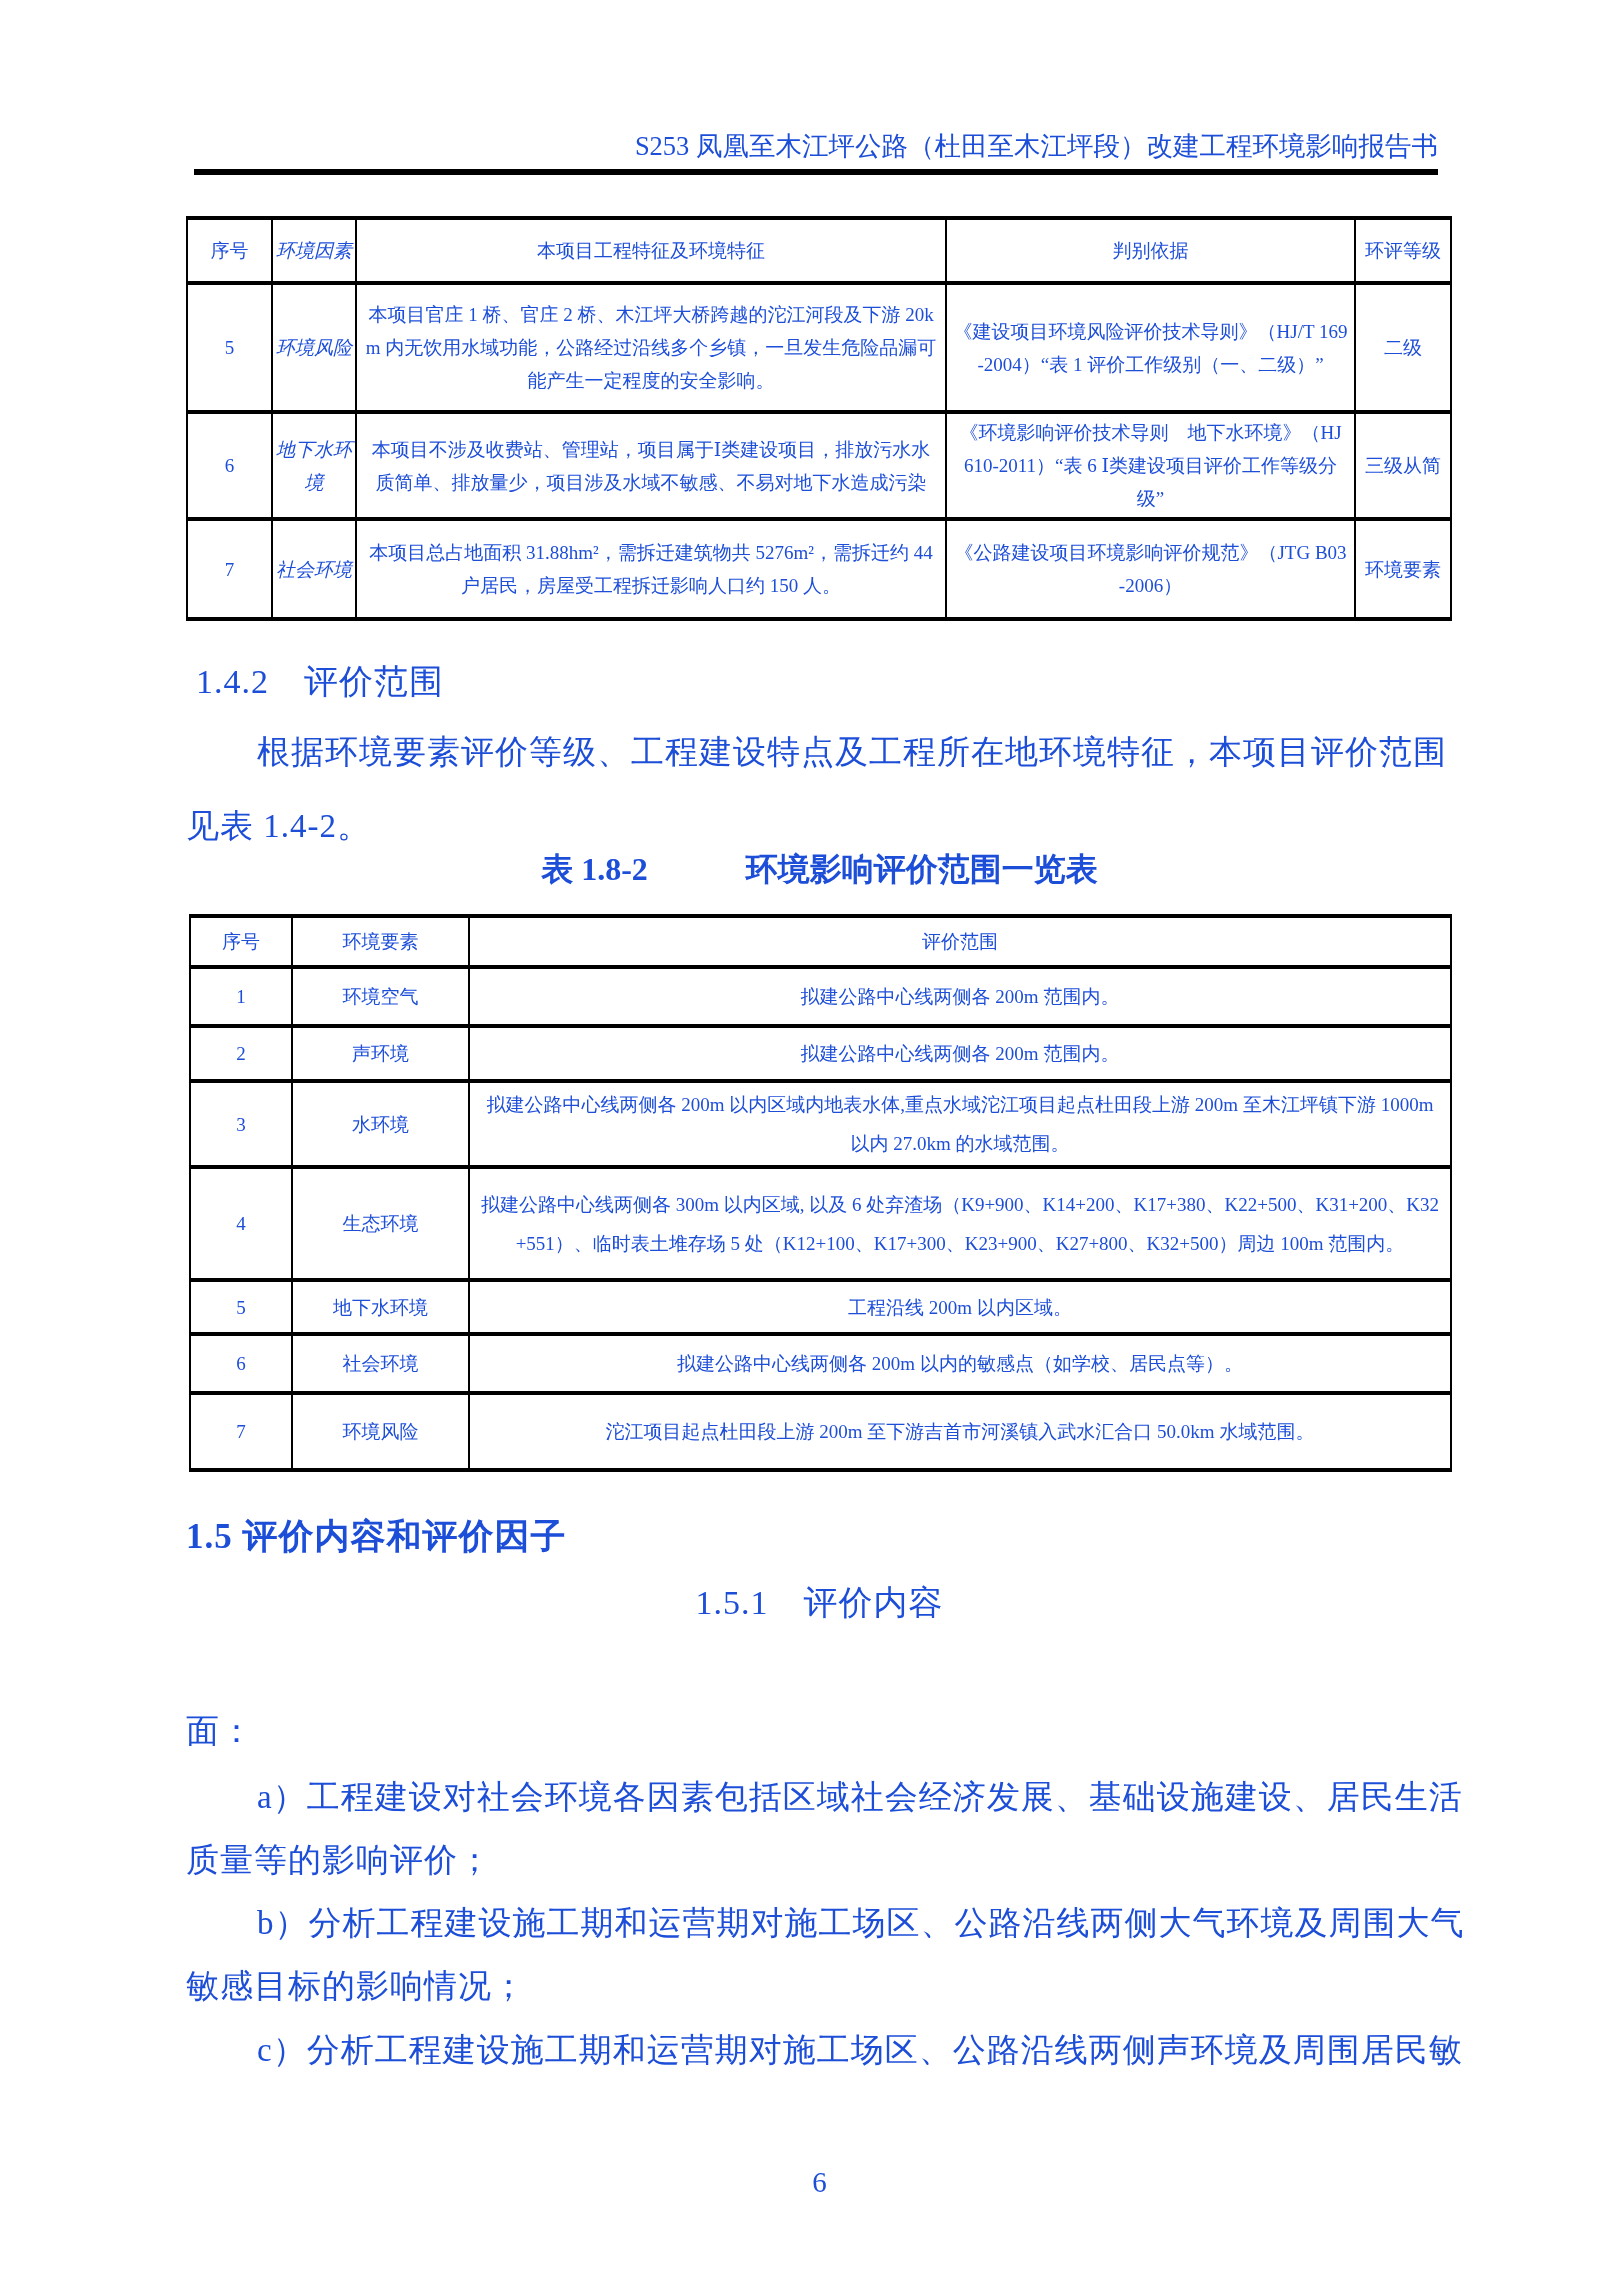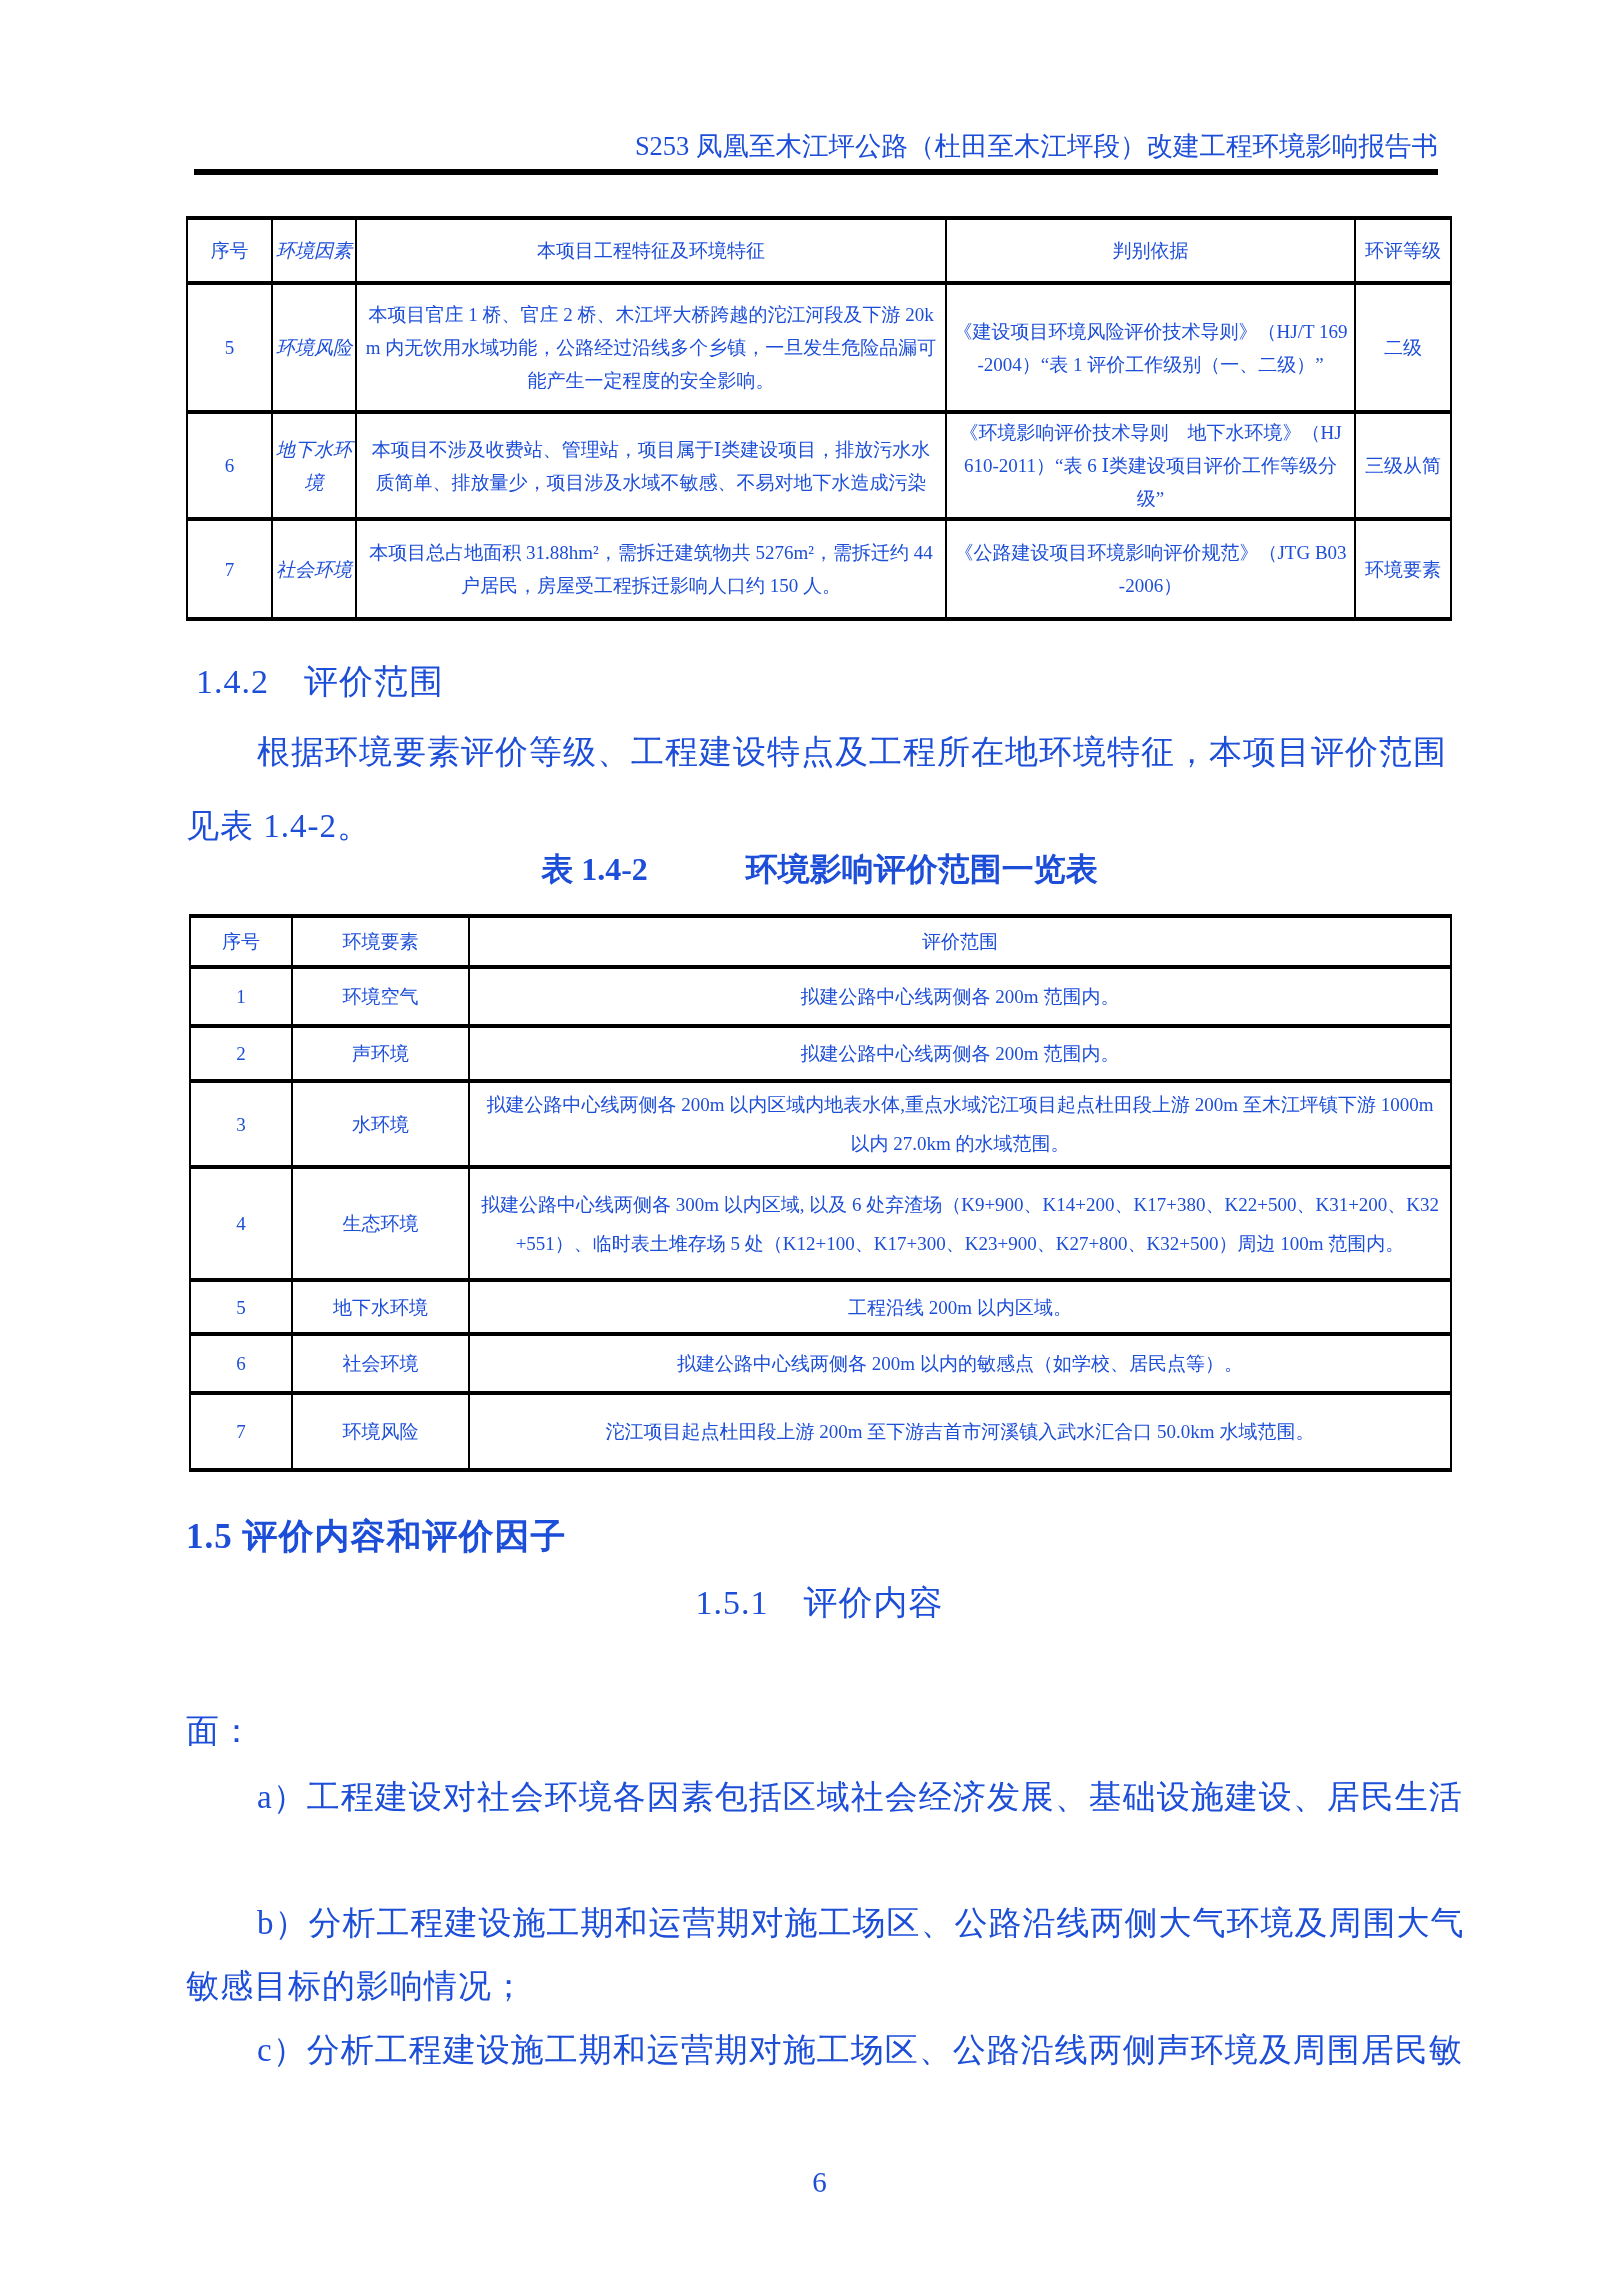--- a/index.html
+++ b/index.html
@@ -136,21 +136,21 @@
         <td>环境要素</td>
       </tr>
     </tbody>
   </table>
 
   <div class="tline h-regular" style="top:660px;left:196px;">1.4.2　评价范围</div>
   <div class="tline indent" style="top:731px;">根据环境要素评价等级、工程建设特点及工程所在地环境特征，本项目评价范围</div>
   <div class="tline" style="top:805px;">见表 1.4-2。</div>
 
   <div class="table-caption">
-    <span>表 1.4-2</span><span class="caption-gap">环境影响评价范围一览表</span>
+    <span>表 1.8-2</span><span class="caption-gap">环境影响评价范围一览表</span>
   </div>
 
   <table id="table2">
     <colgroup>
       <col style="width:102px">
         <col style="width:177px">
         <col style="width:982px">
     </colgroup>
     <tbody>
       <tr>
@@ -193,20 +193,21 @@
         <td>环境风险</td>
         <td>沱江项目起点杜田段上游 200m 至下游吉首市河溪镇入武水汇合口 50.0km 水域范围。</td>
       </tr>
     </tbody>
   </table>
 
   <div class="tline h-bold" style="top:1515px;">1.5 评价内容和评价因子</div>
   <div class="tline h-regular" style="top:1581px;text-align:center;">1.5.1　评价内容</div>
   <div class="tline" style="top:1710px;">面：</div>
   <div class="tline indent" style="top:1776px;">a）工程建设对社会环境各因素包括区域社会经济发展、基础设施建设、居民生活</div>
+  <div class="tline" style="top:1839px;">质量等的影响评价；</div>
   <div class="tline indent" style="top:1902px;">b）分析工程建设施工期和运营期对施工场区、公路沿线两侧大气环境及周围大气</div>
   <div class="tline" style="top:1965px;">敏感目标的影响情况；</div>
   <div class="tline indent" style="top:2029px;">c）分析工程建设施工期和运营期对施工场区、公路沿线两侧声环境及周围居民敏</div>
 
   <div class="page-footer">6</div>
 
 </div>
 
 
 </body></html>

